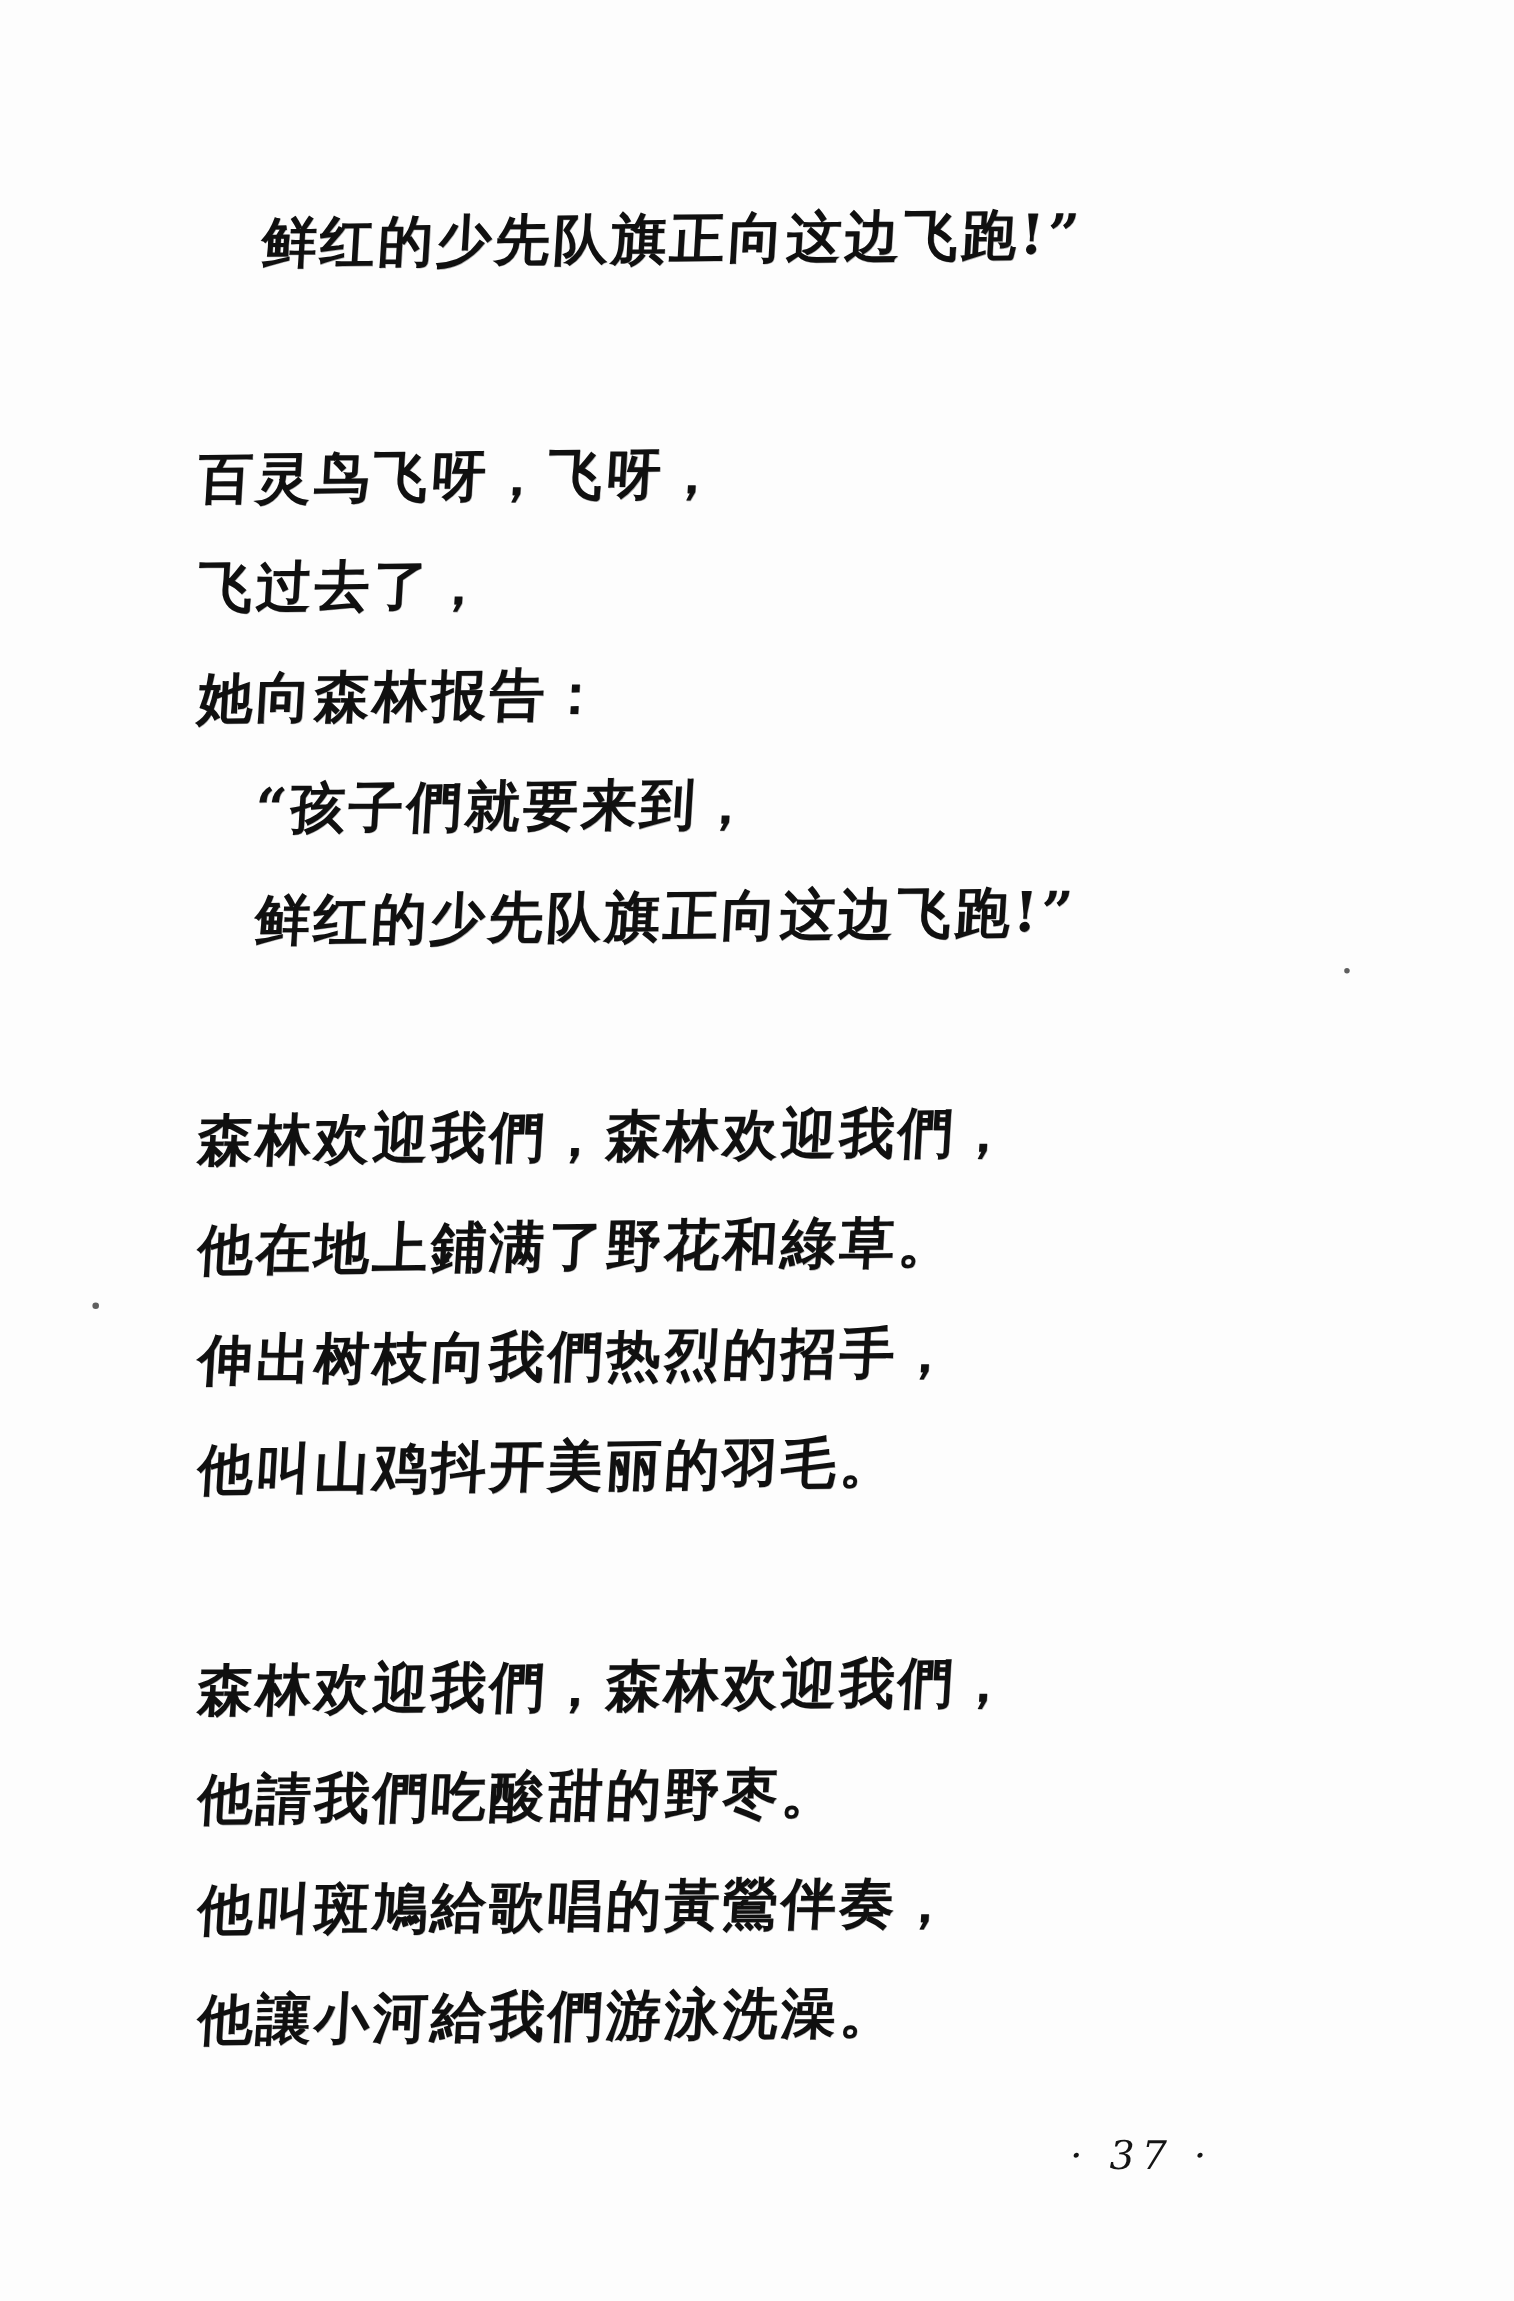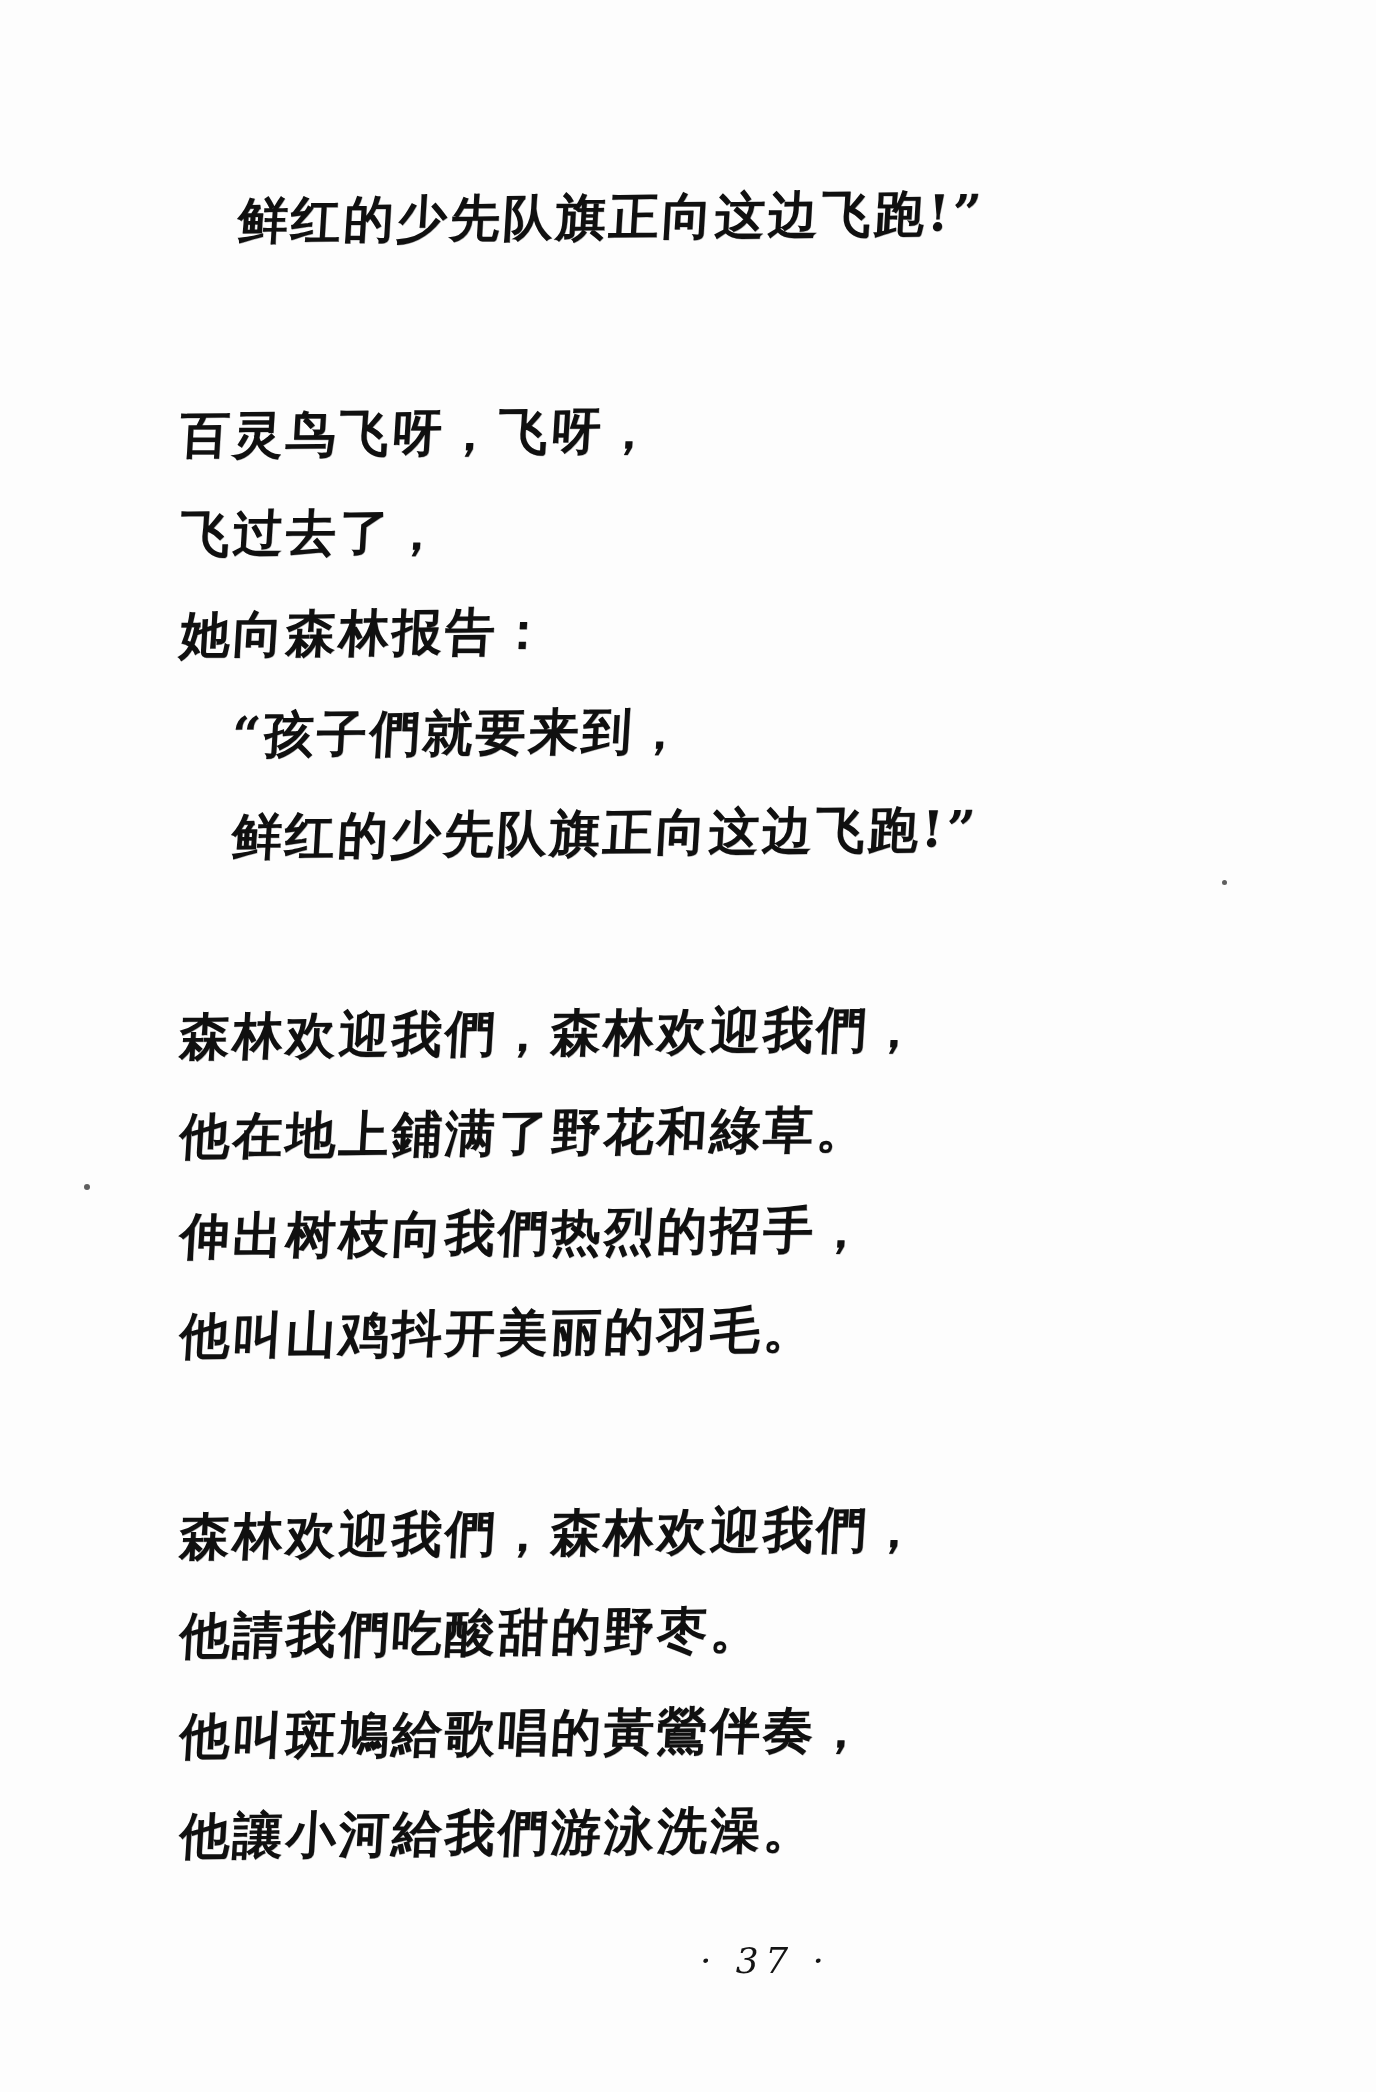--- a/index.html
+++ b/index.html
@@ -55,20 +55,21 @@
   .l-10 { left: 180px; top: 1500px; font-size: 50px; }
   .l-11 { left: 180px; top: 1600px; font-size: 50px; }
   .l-12 { left: 180px; top: 1700px; font-size: 50px; }
   .l-13 { left: 180px; top: 1800px; font-size: 50px; }
 
   .page-number {
     position: absolute;
     left: 0;
     top: 1940px;
     width: 1376px;
+    text-align: center;
     padding-right: 0;
     font-size: 36px;
     font-style: italic;
     font-family: "DejaVu Serif", serif;
     color: #141414;
     letter-spacing: 0.18em;
   }
   .pn-wrap {
     display: inline-block;
     margin-left: 700px;

